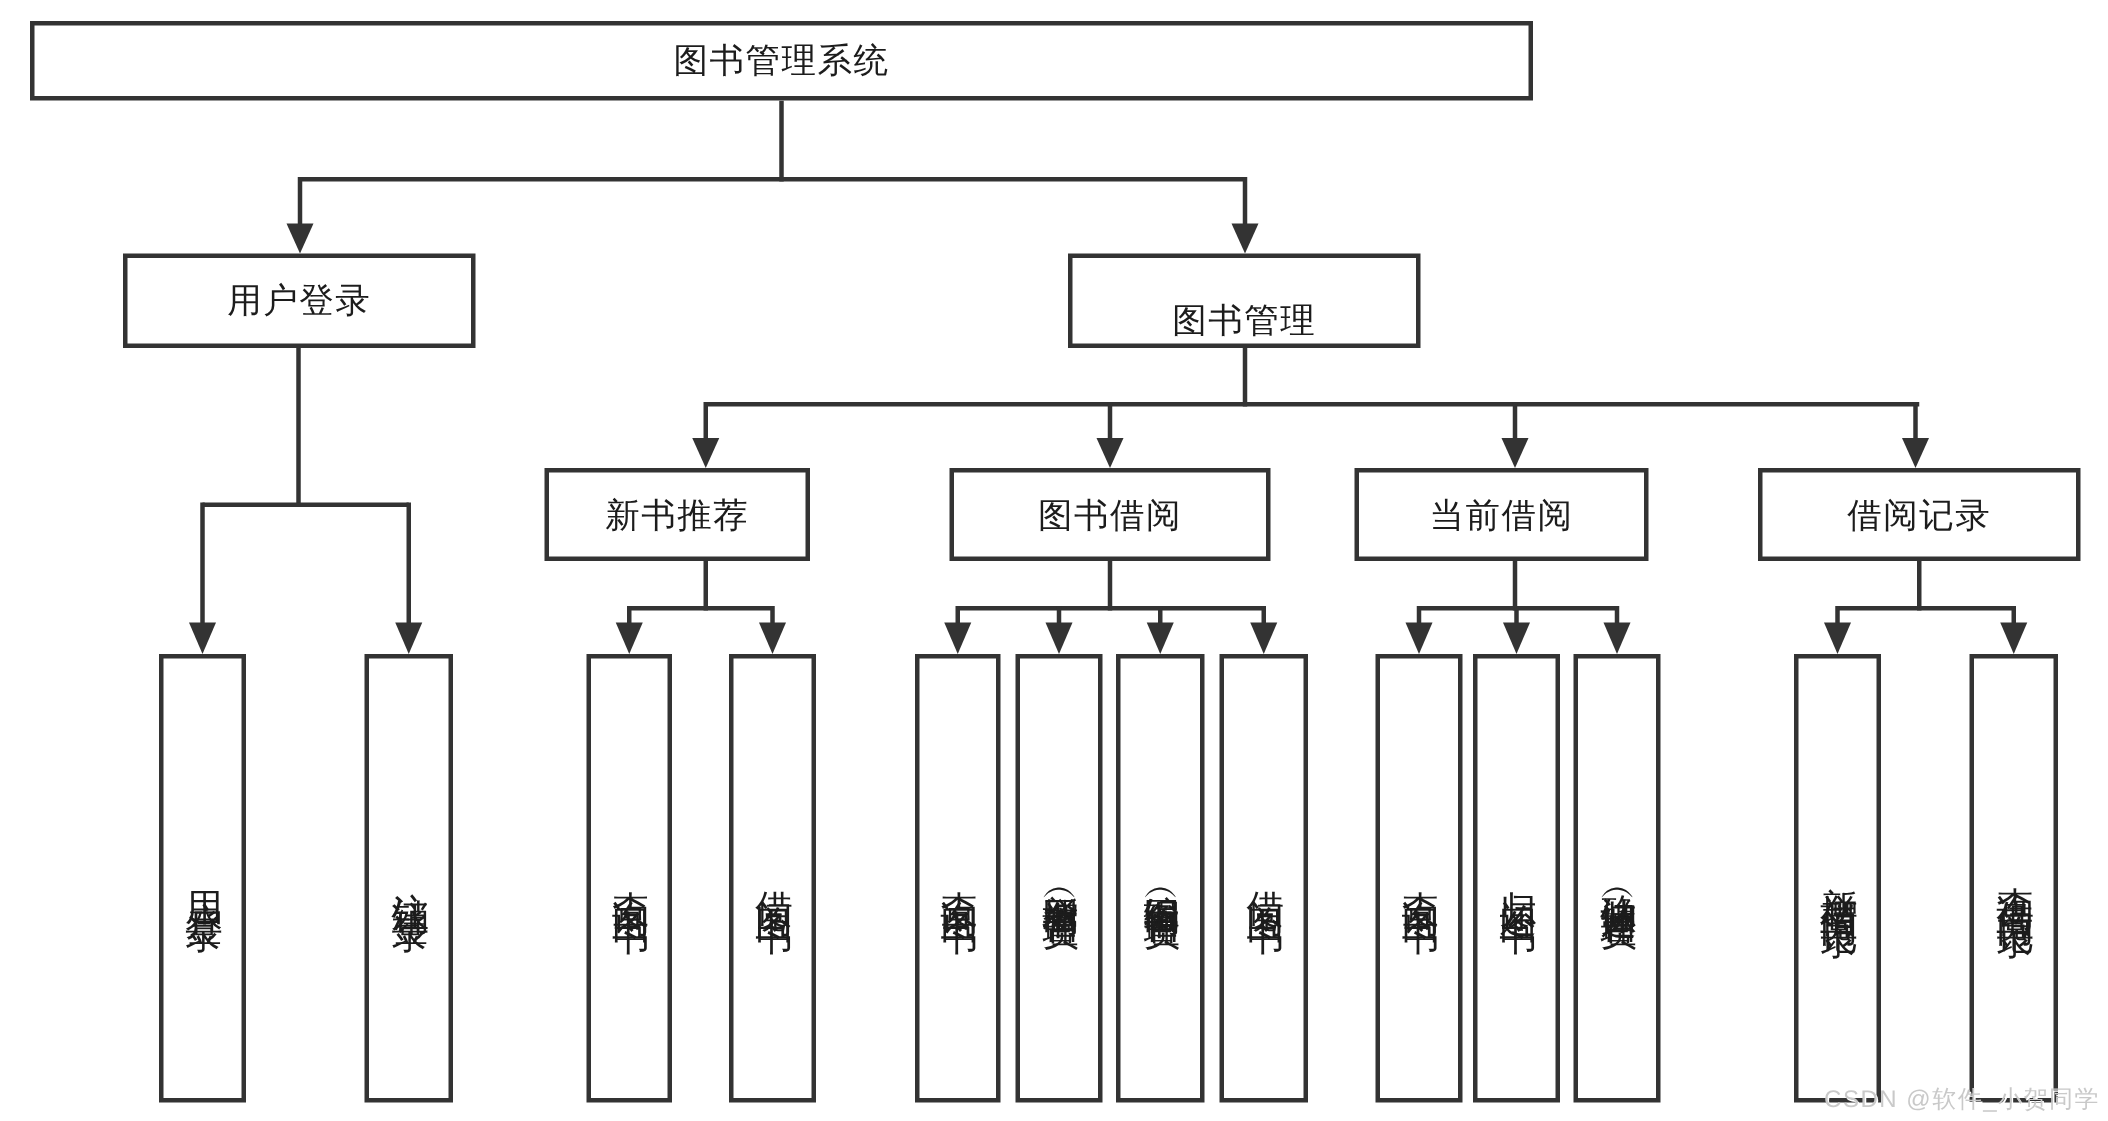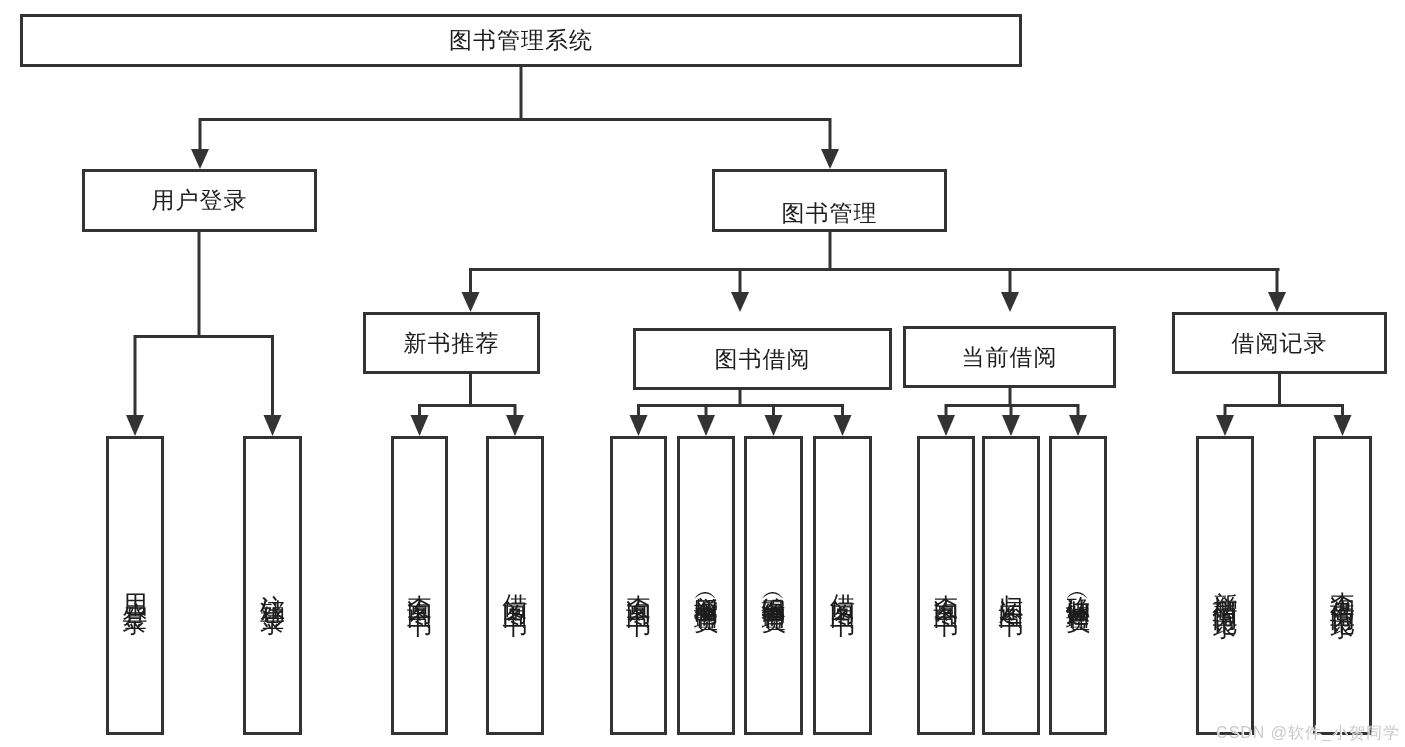--- a/index.html
+++ b/index.html
@@ -125,24 +125,24 @@
   <div class="node h-node" style="left:82px; top:169px; width:235px; height:63px;">
     <span>用户登录</span>
   </div>
   <div class="node h-node" style="left:712px; top:169px; width:235px; height:63px;align-items:flex-end;">
     <span>图书管理</span>
   </div>
 
   <div class="node h-node" style="left:363px; top:312px; width:177px; height:62px;">
     <span>新书推荐</span>
   </div>
-  <div class="node h-node" style="left:633px; top:328px; width:259px; height:62px;align-items:center;">
+  <div class="node h-node" style="left:633px; top:312px; width:214px; height:62px;align-items:center;">
     <span>图书借阅</span>
   </div>
-  <div class="node h-node" style="left:903px; top:326px; width:213px; height:62px;">
+  <div class="node h-node" style="left:903px; top:312px; width:196px; height:62px;">
     <span>当前借阅</span>
   </div>
   <div class="node h-node" style="left:1172px; top:312px; width:215px; height:62px;">
     <span>借阅记录</span>
   </div>
 
   <div class="node v-node short" style="left:106px; top:436px; width:58px; height:299px;">
     <span>用户登录</span>
   </div>
   <div class="node v-node short" style="left:243px; top:436px; width:59px; height:299px;">

